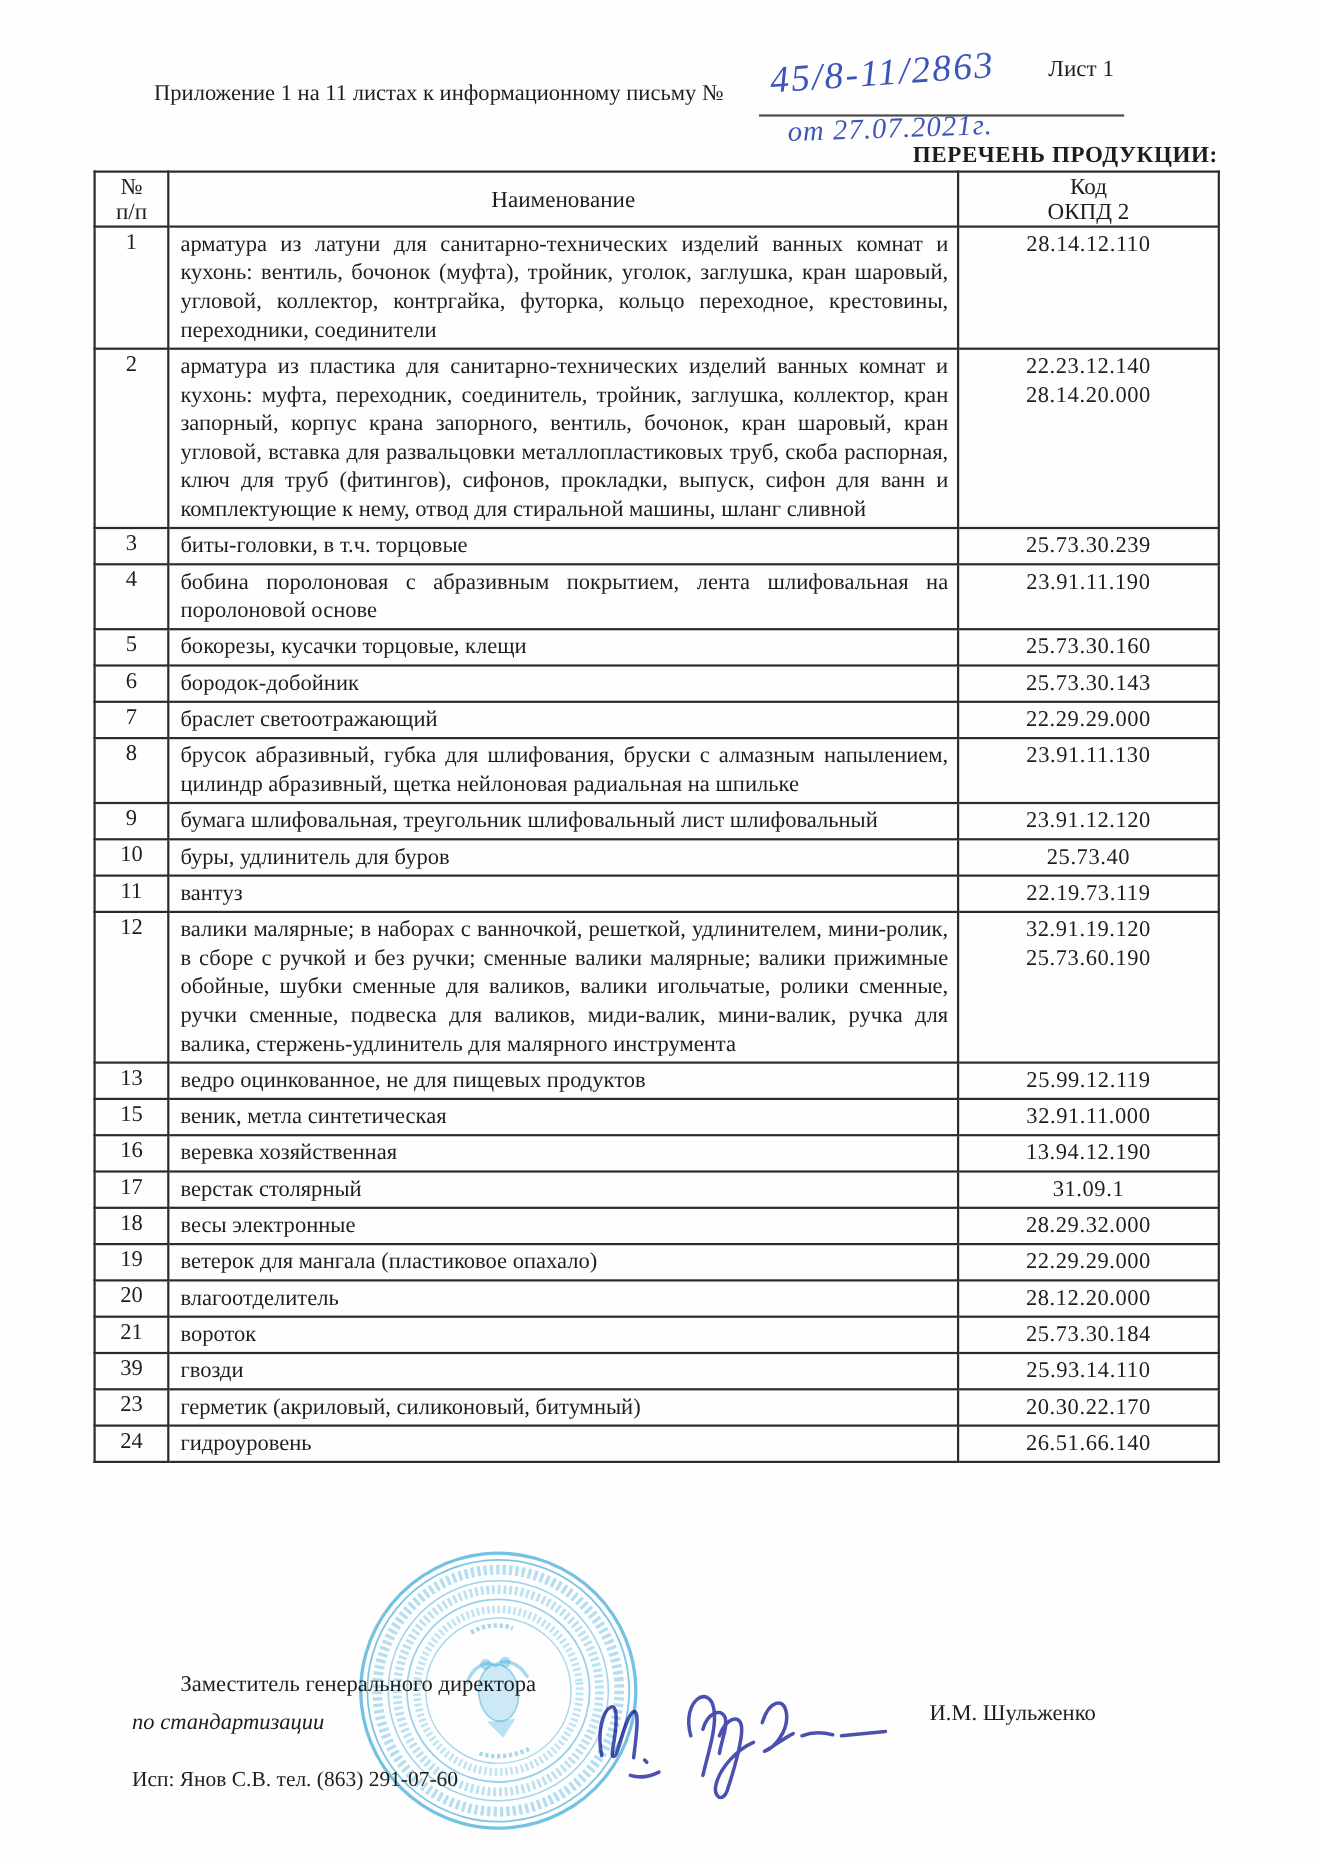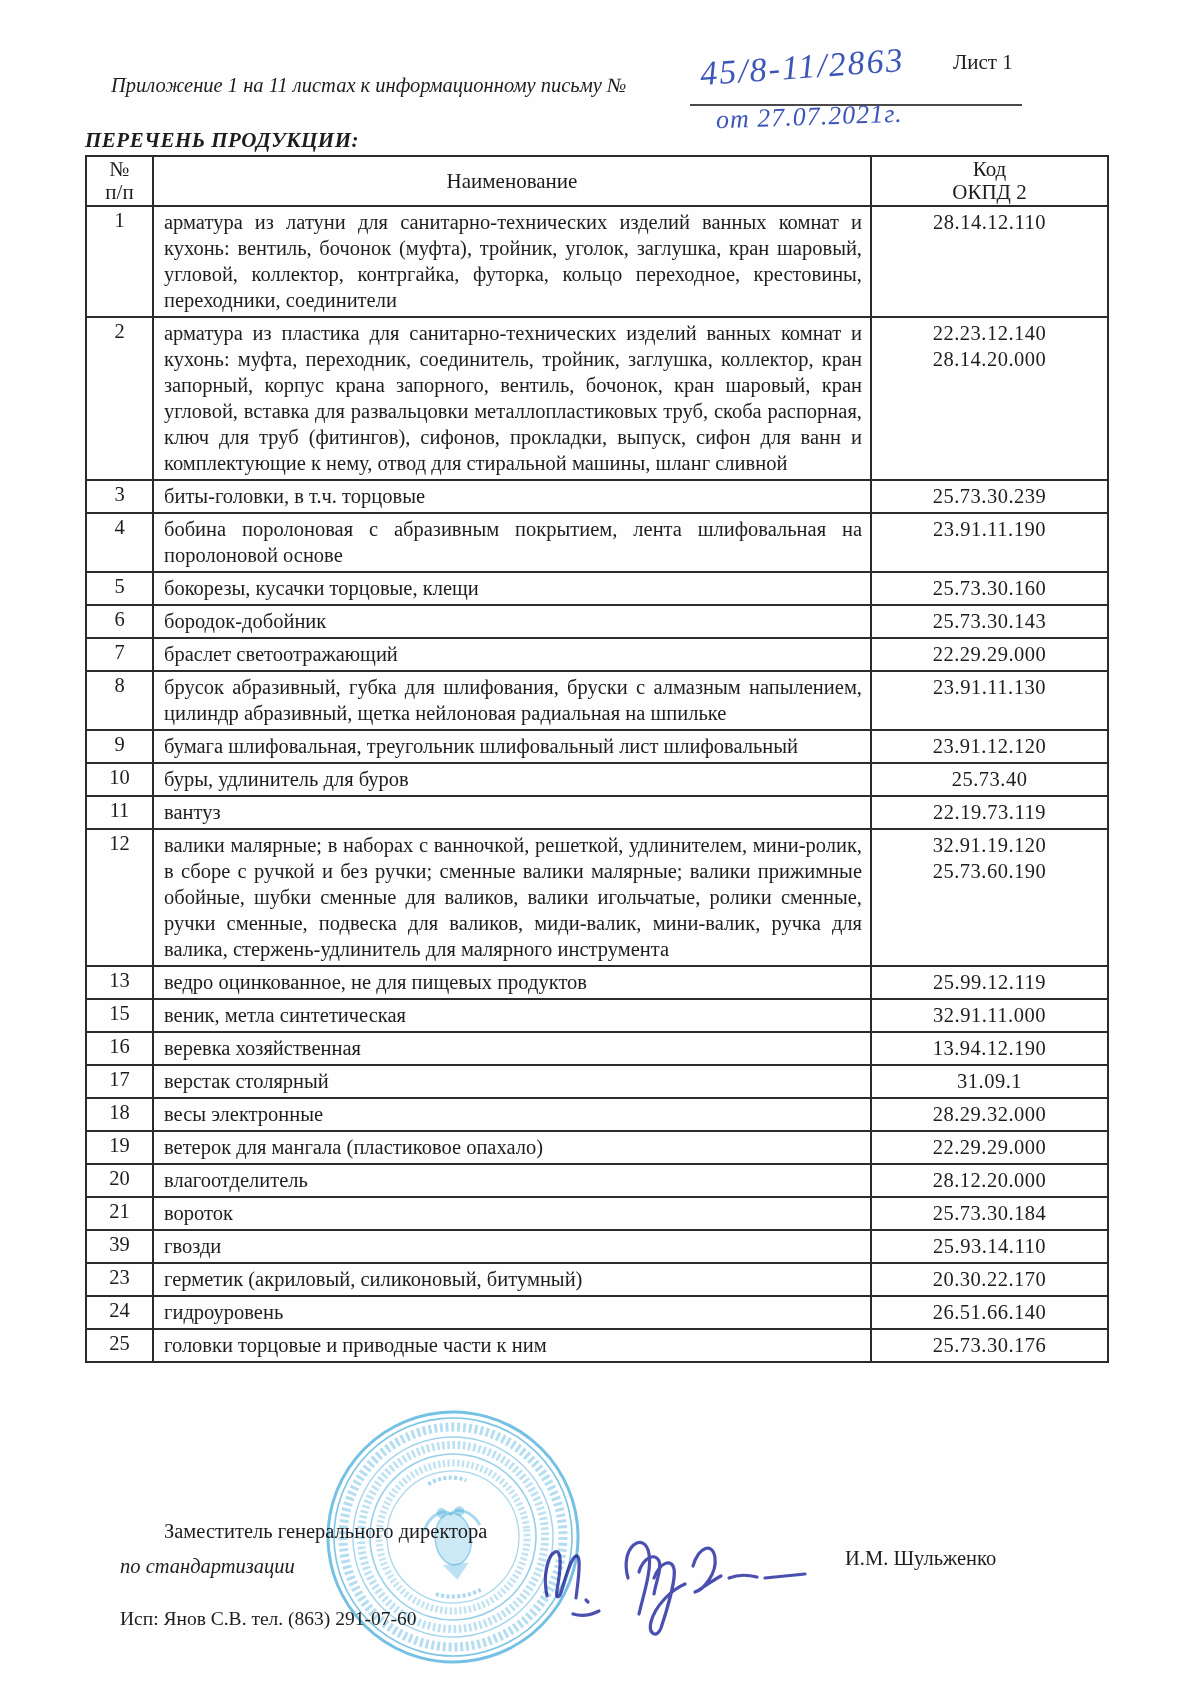--- a/index.html
+++ b/index.html
@@ -5,35 +5,35 @@
   html,body{margin:0;padding:0;background:#ffffff;}
   .page{
     position:relative;
     width:1200px;height:1696px;
     background:#fefefe;
     font-family:"Liberation Serif", serif;
     color:#1d1d1d;
     overflow:hidden;
   }
   .sheet-label{position:absolute;left:953px;top:50px;font-size:21px;}
-  .appendix-text{position:absolute;left:111px;top:74px;font-size:20.5px;font-style:italic;}
+  .appendix-text{position:absolute;left:140px;top:74px;font-size:20.5px;}
   .hw-underline{position:absolute;left:690px;top:82px;width:332px;height:22px;border-bottom:2px solid #4a4a4a;}
   .hw-number{
     position:absolute;left:700px;top:48px;
     font-size:34px;font-style:italic;color:#3c55b8;
     transform:rotate(-4deg);letter-spacing:2px;white-space:nowrap;
   }
   .hw-date{
     position:absolute;left:716px;top:102px;
     font-size:26px;font-style:italic;color:#3c55b8;
     transform:rotate(-2deg);letter-spacing:1px;white-space:nowrap;
   }
   .doc-title{
     position:absolute;left:85px;top:128px;width:1022px;
-    text-align:left;font-size:21px;font-weight:bold;letter-spacing:.5px;font-style:italic;
+    text-align:right;font-size:21px;font-weight:bold;letter-spacing:.5px;
   }
   table.products{
     position:absolute;left:85px;top:155px;width:1022px;
     border-collapse:collapse;table-layout:fixed;
   }
   .products th,.products td{border:2px solid #2b2b2b;vertical-align:top;}
   .products thead th{
     font-weight:normal;font-size:21px;text-align:center;
     vertical-align:middle;height:46px;line-height:23px;padding:1px 4px;
   }
@@ -246,27 +246,20 @@
       <td class="c-name">герметик (акриловый, силиконовый, битумный)</td>
       <td class="c-code">
             <div>20.30.22.170</div>
           </td>
     </tr>
         <tr>
       <td class="c-num">24</td>
       <td class="c-name">гидроуровень</td>
       <td class="c-code">
             <div>26.51.66.140</div>
-          </td>
-    </tr>
-        <tr>
-      <td class="c-num">25</td>
-      <td class="c-name">головки торцовые и приводные части к ним</td>
-      <td class="c-code">
-            <div>25.73.30.176</div>
           </td>
     </tr>
       </tbody>
   </table>
 
   <div class="footer-title-1">Заместитель генерального директора</div>
   <div class="footer-title-2">по стандартизации</div>
   <div class="signer-name">И.М. Шульженко</div>
   <div class="executor">Исп: Янов С.В. тел. (863) 291-07-60</div>
 

